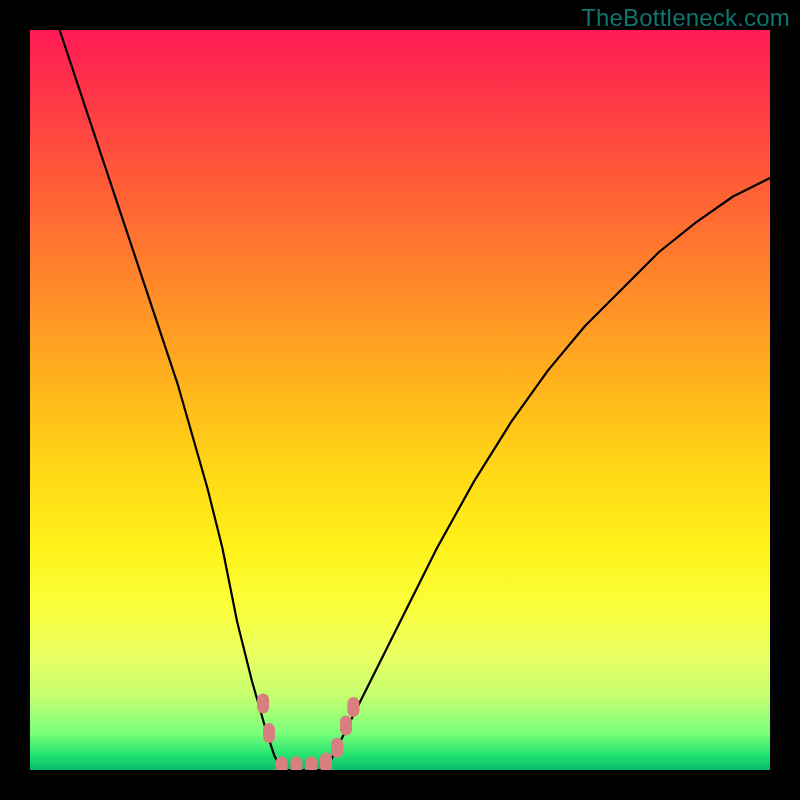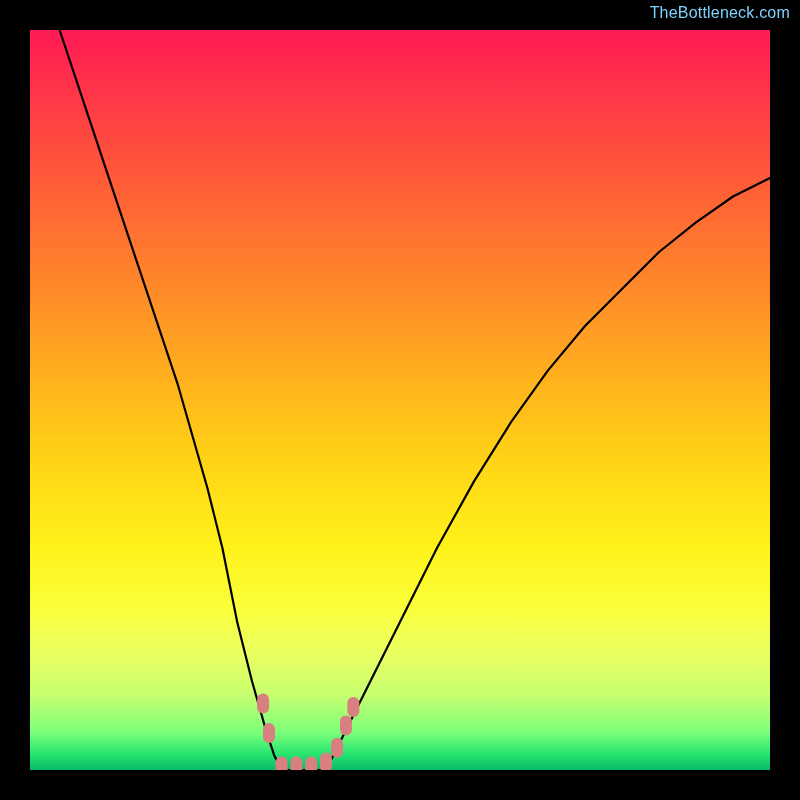--- a/index.html
+++ b/index.html
@@ -43,22 +43,22 @@
     position: absolute;
     left: 0; top: 0;
     width: 100%;
     height: 100%;
   }
   .watermark {
     position: absolute;
     top: 4px;
     right: 10px;
     font-family: Arial, Helvetica, sans-serif;
-    font-size: 16px;
-    color: #7dd3fc;
+    font-size: 24px;
+    color: #0f766e;
     letter-spacing: 0.2px;
   }
 </style>
 </head>
 <body>
 
 <div class="frame">
 
   <div class="watermark">TheBottleneck.com</div>
 

